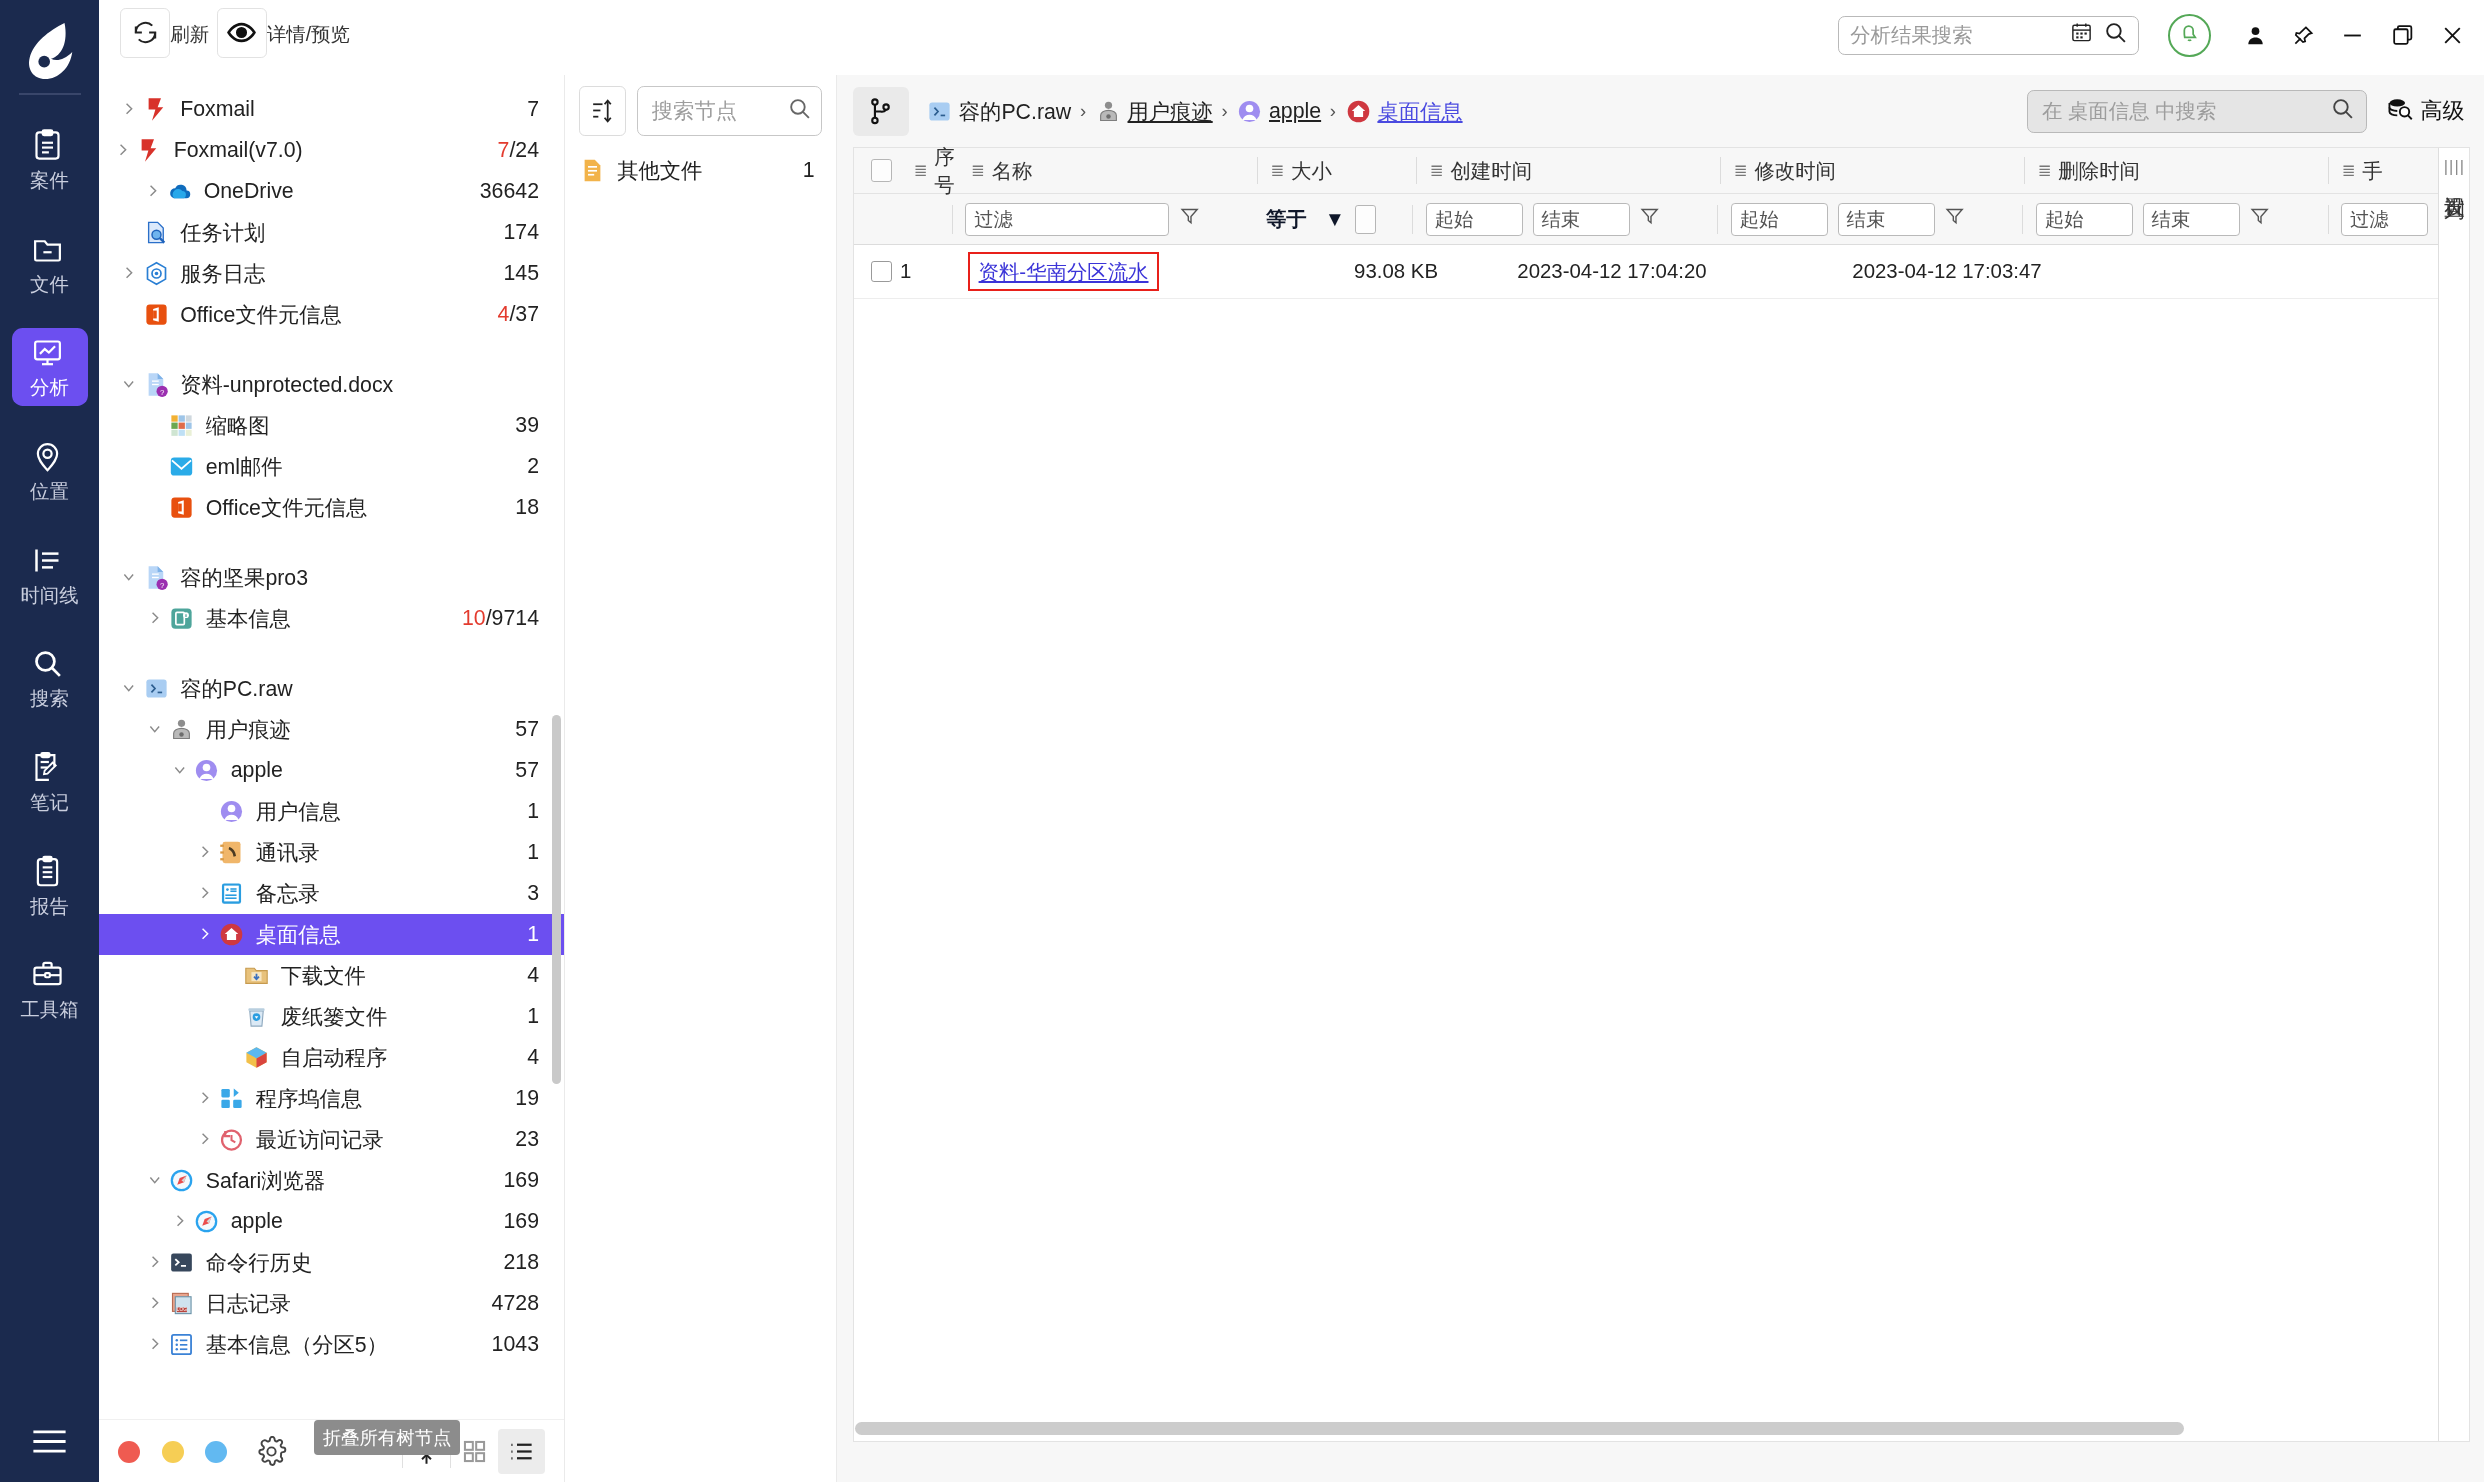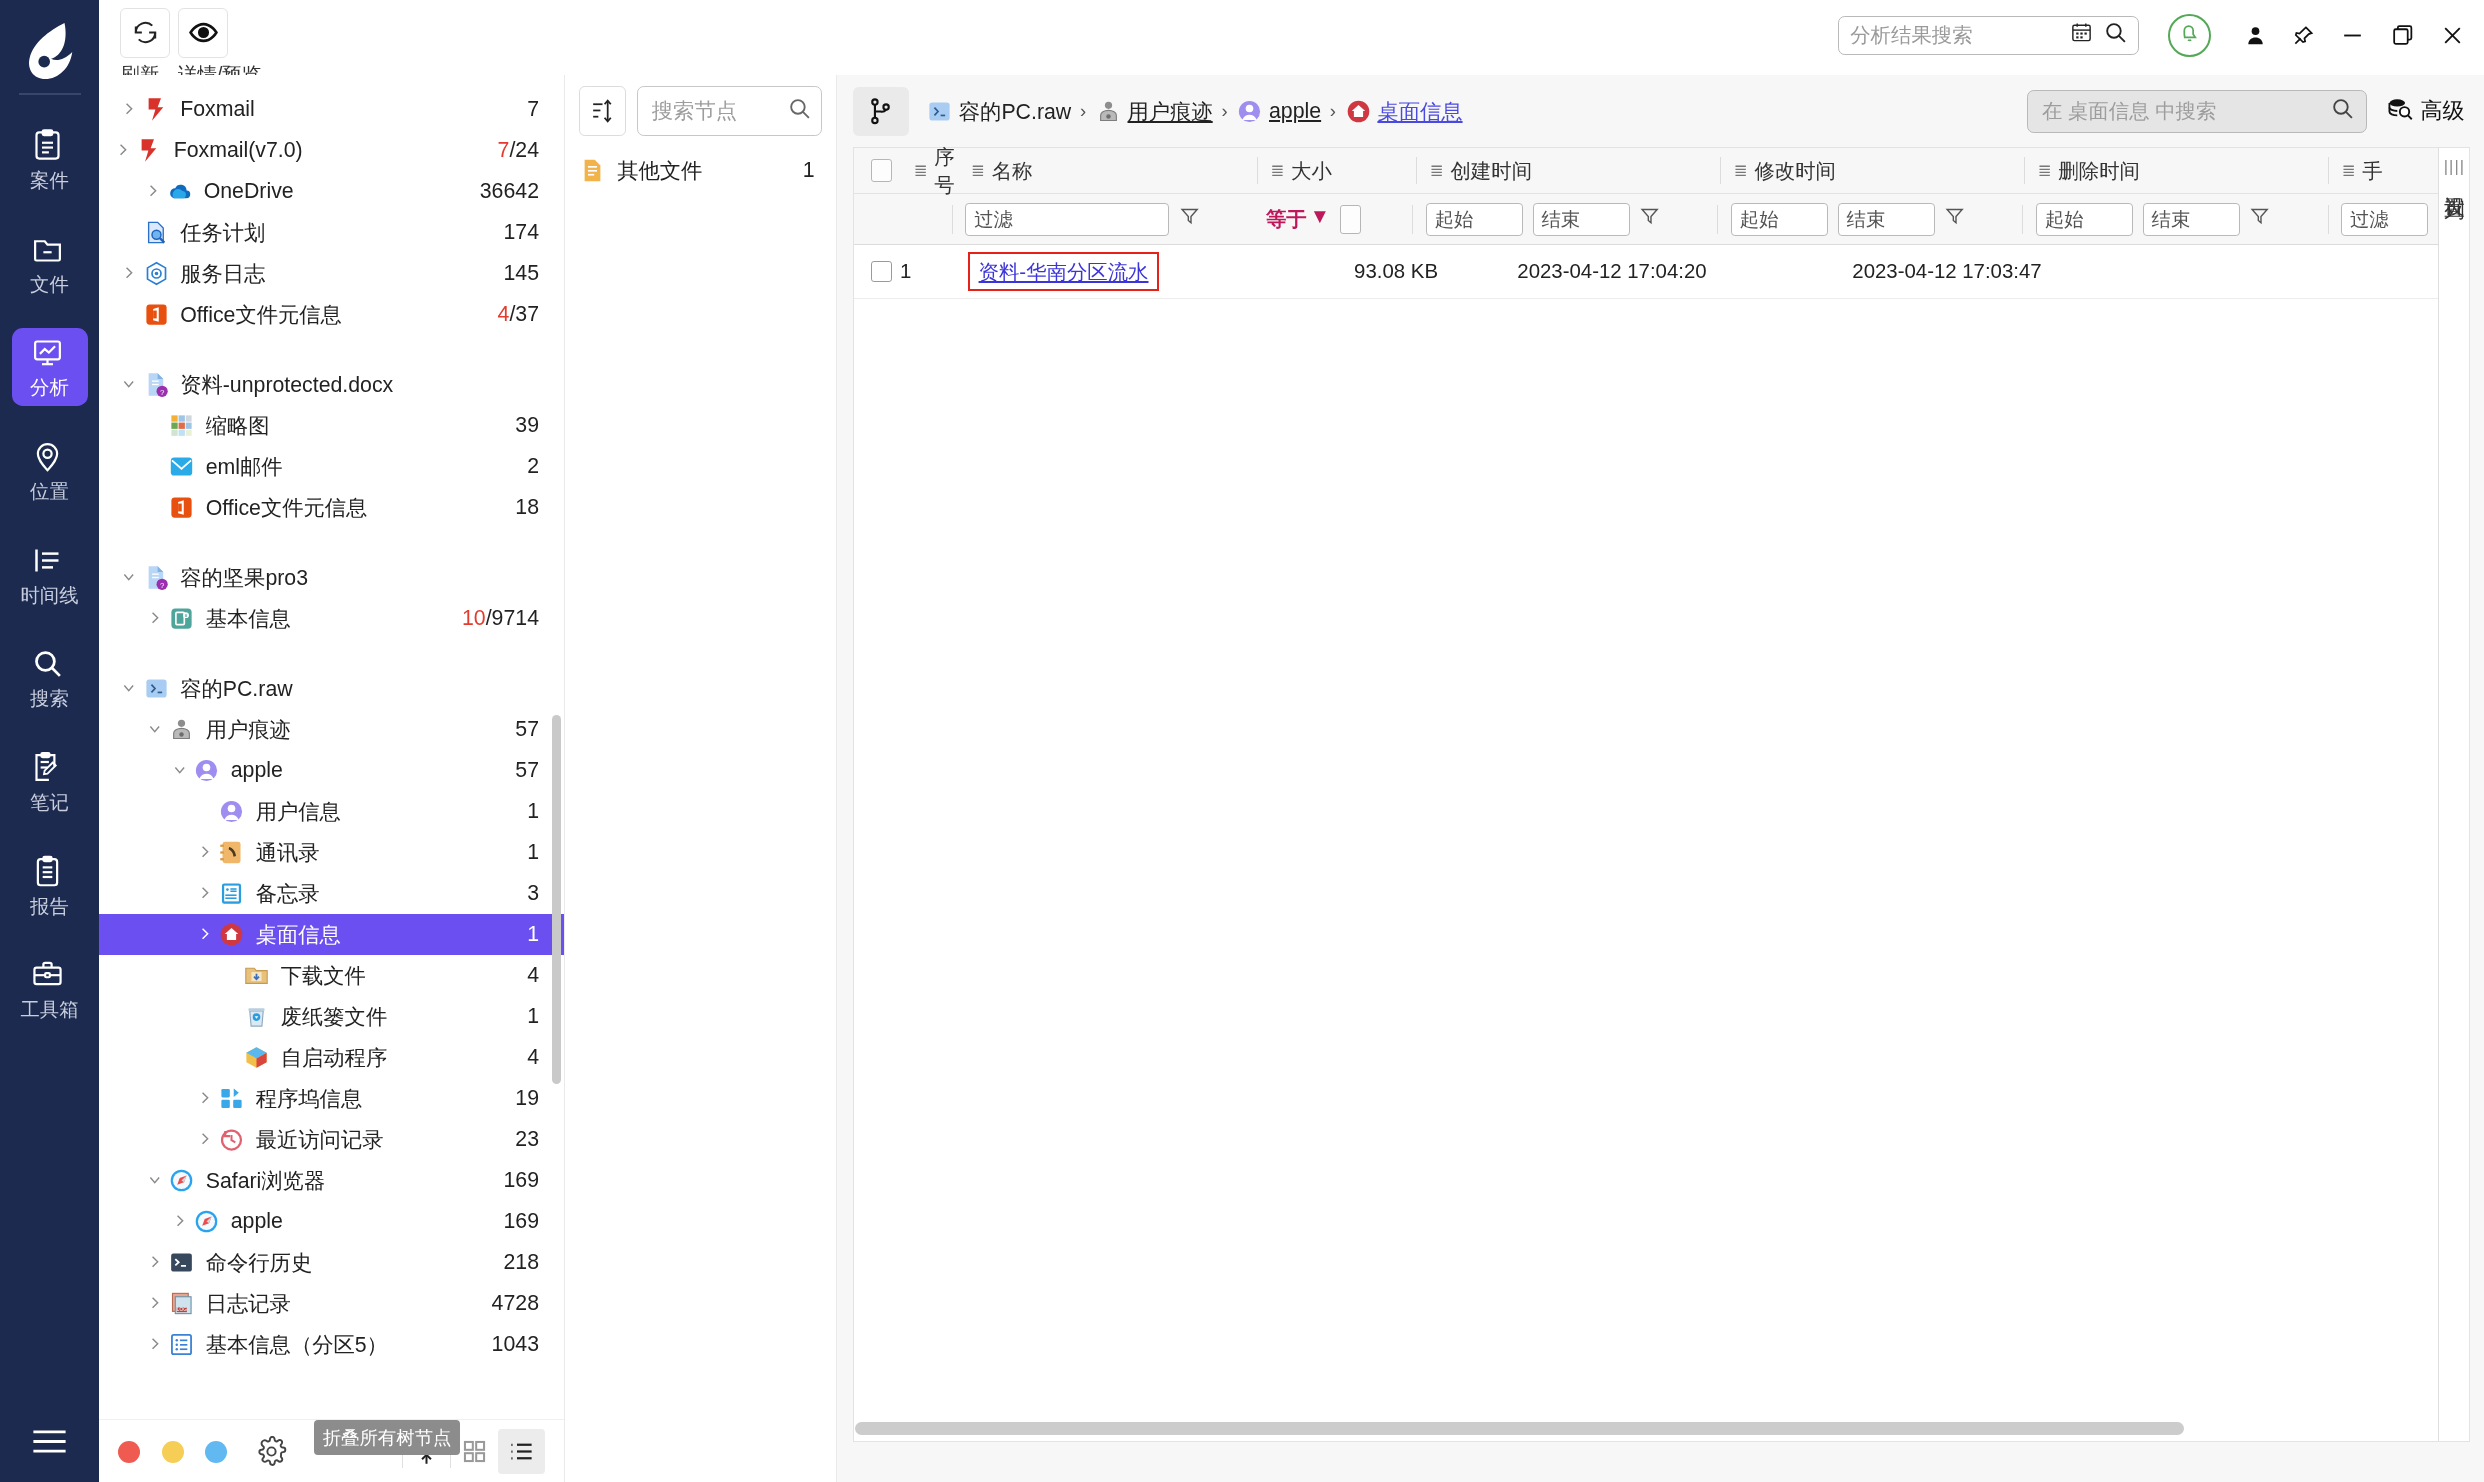--- a/index.html
+++ b/index.html
@@ -30,21 +30,21 @@
   .rail-item .ri-lbl { color:#c9cede; font-size:19.4px; line-height:1; white-space:nowrap; }
   .rail-item.active .ri-lbl { color:#fff; }
   .rail-burger { position:absolute; bottom:27px; left:0; right:0; display:flex; justify-content:center; cursor:pointer; }
 
   
   .right { flex:1; display:flex; flex-direction:column; min-width:0; }
   .topbar {
     height:75px; background:#fff; display:flex; align-items:flex-start;
     padding:7.8px 0 0 21.3px; position:relative; flex:0 0 75px;
   }
-  .tb-btn { display:flex; flex-direction:column; margin-right:7.8px; cursor:pointer; }
+  .tb-btn { display:flex; flex-direction:row; align-items:center; margin-right:7.8px; cursor:pointer; }
   .tb-btn .tb-box {
     width:50px; height:50px; border:1px solid #e2e2e2; border-radius:5.8px; background:#fff;
     display:flex; align-items:center; justify-content:center;
   }
   .tb-btn .tb-lbl { font-size:19.4px; color:#333; margin-top:2.9px; white-space:nowrap; }
   .tb-right { position:absolute; right:19.4px; top:13.6px; display:flex; align-items:center; gap:0; }
   .search-wrap {
     width:301px; height:39px; border:1px solid #b9b9b9; border-radius:6.8px; background:#fff;
     display:flex; align-items:center; padding:0 9.7px 0 11.6px; gap:9.7px;
   }
@@ -170,21 +170,21 @@
   .fhead { height:51px; flex:0 0 51px; display:flex; align-items:center; background:#f7f7f7;
            border-bottom:1px solid #dcdcdc; }
   .fcell { display:flex; align-items:center; gap:9.7px; height:100%; padding-left:13.6px; position:relative; }
   .fcell .fsep { position:absolute; left:0; top:10.7px; width:1px; height:29px; background:#dcdcdc; }
   .finput {
     height:33px; border:1px solid #b9b9b9; border-radius:3.9px; background:#fff; padding:0 7.8px;
     font-size:19.4px; color:#333; display:flex; align-items:center; cursor:text;
   }
   .finput .ph { color:#555; }
   .funnel { cursor:pointer; }
-  .fsel { display:flex; align-items:flex-start; gap:3px; font-size:20.4px; font-weight:bold; color:#be185d; cursor:pointer; }
+  .fsel { display:flex; align-items:center; gap:18px; font-size:20.4px; font-weight:bold; color:#0f172a; cursor:pointer; }
   .fbox { width:21.3px; height:29px; border:1px solid #b6b6b6; border-radius:2.9px; background:#fdfdfd; }
 
   .tbody { flex:1; overflow:hidden; position:relative; }
   .trow { height:54px; display:flex; align-items:center; border-bottom:1px solid #ededed; font-size:20.4px; }
   .cell { display:flex; align-items:center; height:100%; padding-left:13.6px; }
   .rcheck { width:21.3px; height:21.3px; border:1px solid #9a9a9a; border-radius:2.9px; background:#fff; margin-left:17.5px; cursor:pointer; flex:0 0 21.3px; }
   .filelink {
     border:2.9px solid #e8201a; padding:3.9px 8.7px; color:#3b34d8; text-decoration:underline;
     cursor:pointer; font-size:20.4px; white-space:nowrap;
   }

